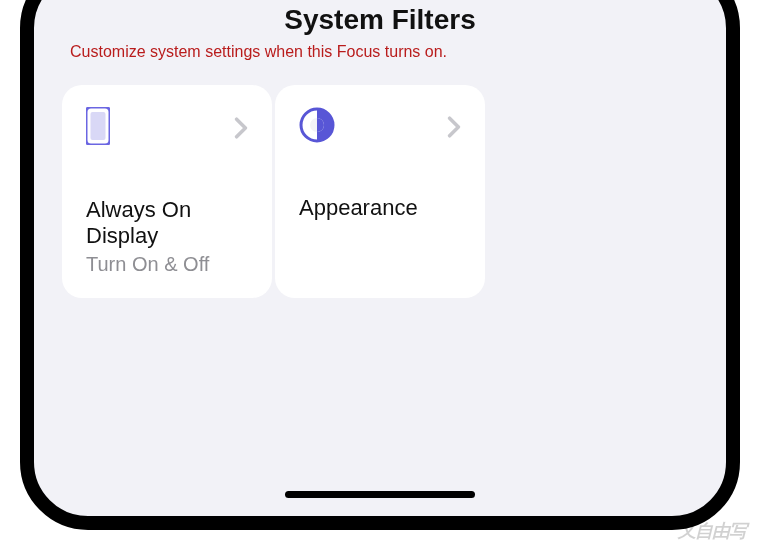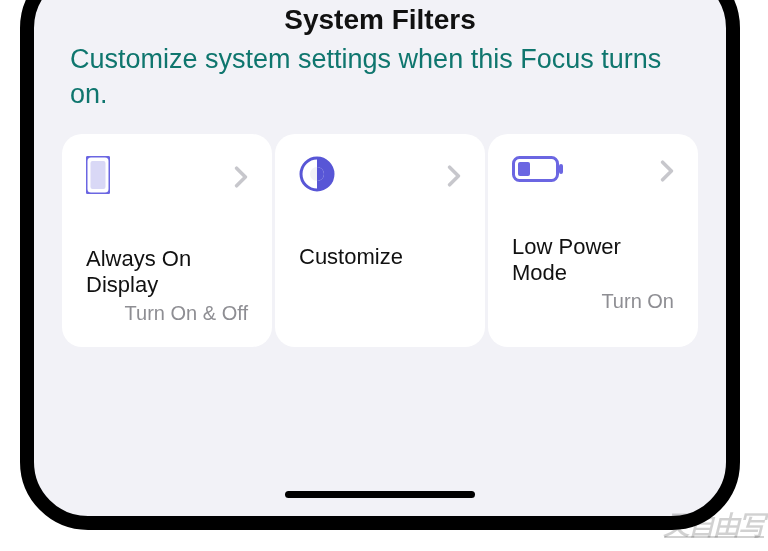--- a/index.html
+++ b/index.html
@@ -27,22 +27,22 @@
     }
     .section-title {
       font-size: 28px;
       font-weight: 700;
       color: #111;
       margin-bottom: 6px;
       padding: 0 8px;
       text-align: center;
     }
     .section-subtitle {
-      font-size: 27px;
-      color: #0f766e;
+      font-size: 16px;
+      color: #b91c1c;
       padding: 0 8px;
       margin-bottom: 22px;
       line-height: 1.3;
     }
     .grid {
       display: grid;
       grid-template-columns: 1fr 1fr 1fr;
       gap: 3px;
     }
     .card {
@@ -65,43 +65,41 @@
     }
     .card-title {
       font-size: 22px;
       font-weight: 500;
       color: #111;
       margin-bottom: 4px;
     }
     .card-subtitle {
       font-size: 20px;
       color: #8e8e93;
-      text-align: right;
     }
     .home-indicator {
       position: absolute;
       bottom: 18px;
       left: 50%;
       transform: translateX(-50%);
       width: 190px;
       height: 7px;
       background: #000;
       border-radius: 6px;
     }
     .watermark {
       position: absolute;
       bottom: 8px;
-      right: 4px;
+      right: 22px;
       color: rgba(0,0,0,0.18);
       font-style: italic;
-      font-size: 26px;
+      font-size: 18px;
       font-weight: 700;
       letter-spacing: -1px;
       user-select: none;
-      text-decoration: underline;
     }
   </style>
 </head>
 <body>
 
 <div class="phone-frame">
   <div class="screen">
 
     <h2 class="section-title">System Filters</h2>
     <p class="section-subtitle">Customize system settings when this Focus turns on.</p>
@@ -140,40 +138,22 @@
               <circle cx="18" cy="18" r="7" fill="#f2f2f7"></circle>
               <circle cx="18" cy="18" r="7" fill="#5856d6" clip-path="url(#halfR)"></circle>
             </svg>
           </span>
           <span class="chevron">
             <svg width="14" height="22" viewBox="0 0 12 20">
                 <path d="M2 2 L10 10 L2 18" fill="none" stroke="#c7c7cc" stroke-width="3.2" stroke-linecap="round" stroke-linejoin="round"></path>
               </svg>
           </span>
         </div>
-        <div class="card-title">Customize</div>
+        <div class="card-title">Appearance</div>
       </div>
 
-      <div class="card">
-        <div class="card-icon-area">
-          <span>
-            <svg width="52" height="26" viewBox="0 0 52 26">
-              <rect x="1.5" y="1.5" width="44" height="23" rx="6" fill="none" stroke="#6b66e2" stroke-width="3"></rect>
-              <rect x="47" y="8" width="4" height="10" rx="2" fill="#6b66e2"></rect>
-              <rect x="6" y="6" width="12" height="14" rx="2" fill="#6b66e2"></rect>
-            </svg>
-          </span>
-          <span class="chevron">
-            <svg width="14" height="22" viewBox="0 0 12 20">
-                <path d="M2 2 L10 10 L2 18" fill="none" stroke="#c7c7cc" stroke-width="3.2" stroke-linecap="round" stroke-linejoin="round"></path>
-              </svg>
-          </span>
-        </div>
-        <div class="card-title">Low Power Mode</div>
-        <div class="card-subtitle">Turn On</div>
-      </div>
 
     </div>
   </div>
   <div class="home-indicator"></div>
 </div>
 
 <div class="watermark">又自由写</div>
 
 </body></html>

